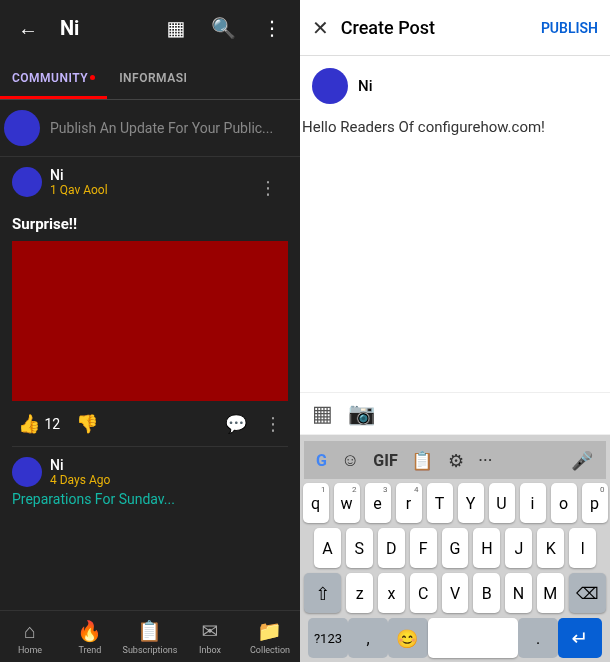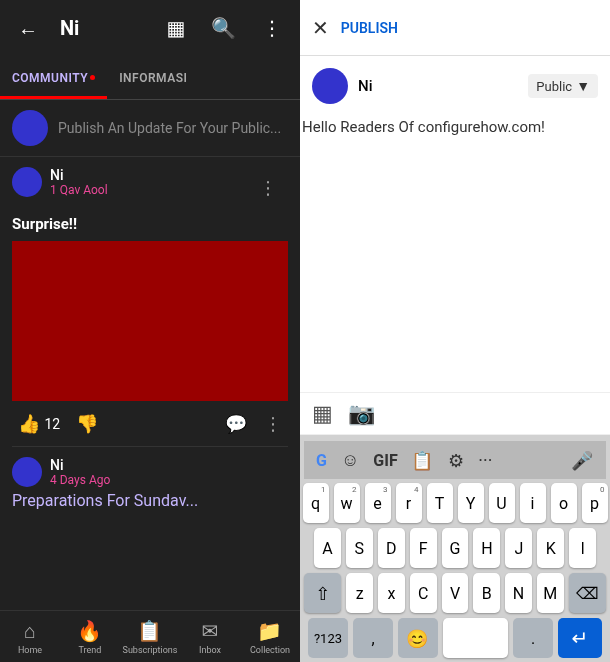--- a/index.html
+++ b/index.html
@@ -94,21 +94,21 @@
       height: 5px;
       border-radius: 50%;
       background: #ff0000;
       margin-left: 2px;
       vertical-align: super;
     }
 
     .publish-bar {
       display: flex;
       align-items: center;
-      padding: 10px 12px;
+      padding: 10px 4px;
       background: #212121;
       border-bottom: 1px solid #333;
     }
 
     .avatar {
       width: 36px;
       height: 36px;
       border-radius: 50%;
       background: #3333cc;
       flex-shrink: 0;
@@ -146,21 +146,21 @@
       gap: 8px;
     }
 
     .post-username {
       color: #fff;
       font-size: 14px;
       font-weight: 500;
     }
 
     .post-time {
-      color: #ec4899;
+      color: #eab308;
       font-size: 12px;
     }
 
     .post-text {
       color: #fff;
       font-size: 15px;
       margin: 8px 0;
       font-weight: bold;
     }
 
@@ -198,22 +198,22 @@
       background: #333;
       margin: 0 12px;
     }
 
     .post-card2 {
       padding: 10px 12px 0;
       background: #212121;
     }
 
     .post-text2 {
-      color: #c4b5fd;
-      font-size: 16px;
+      color: #14b8a6;
+      font-size: 14px;
       margin: 4px 0 10px;
     }
 
     
     .bottom-nav {
       position: absolute;
       bottom: 0;
       left: 0;
       width: 300px;
       height: 52px;
@@ -453,21 +453,20 @@
       display: flex;
       align-items: center;
       justify-content: center;
       font-size: 18px;
       cursor: pointer;
     }
 
     .bottom-row {
       display: flex;
       align-items: flex-start;
-      gap: 5px;
       padding: 0 4px;
     }
   </style>
 </head>
 <body>
 
 <div class="left-panel">
 
   <div class="app-bar">
     <div class="icon-btn">←</div>
@@ -559,30 +558,27 @@
       <span class="nav-icon">📁</span>
       <span>Collection</span>
     </div>
   </div>
 </div>
 
 <div class="right-panel">
 
   <div class="create-post-header">
     <span class="close-icon">✕</span>
+    <span class="create-post-title">Create Post</span>
     <span class="publish-btn">PUBLISH</span>
   </div>
 
   <div class="post-author-row">
     <div class="avatar"></div>
     <span style="font-size:15px; font-weight:500; color:#000;">Ni</span>
-    <div class="audience-select">
-      <span class="audience-text">Public</span>
-      <span class="chevron-down">▼</span>
-    </div>
   </div>
 
   <div class="post-input-area">
     <div class="post-text-input">Hello Readers Of configurehow.com!</div>
   </div>
 
   <div class="toolbar-icons">
     <span class="toolbar-icon">▦</span>
     <span class="toolbar-icon">📷</span>
   </div>

